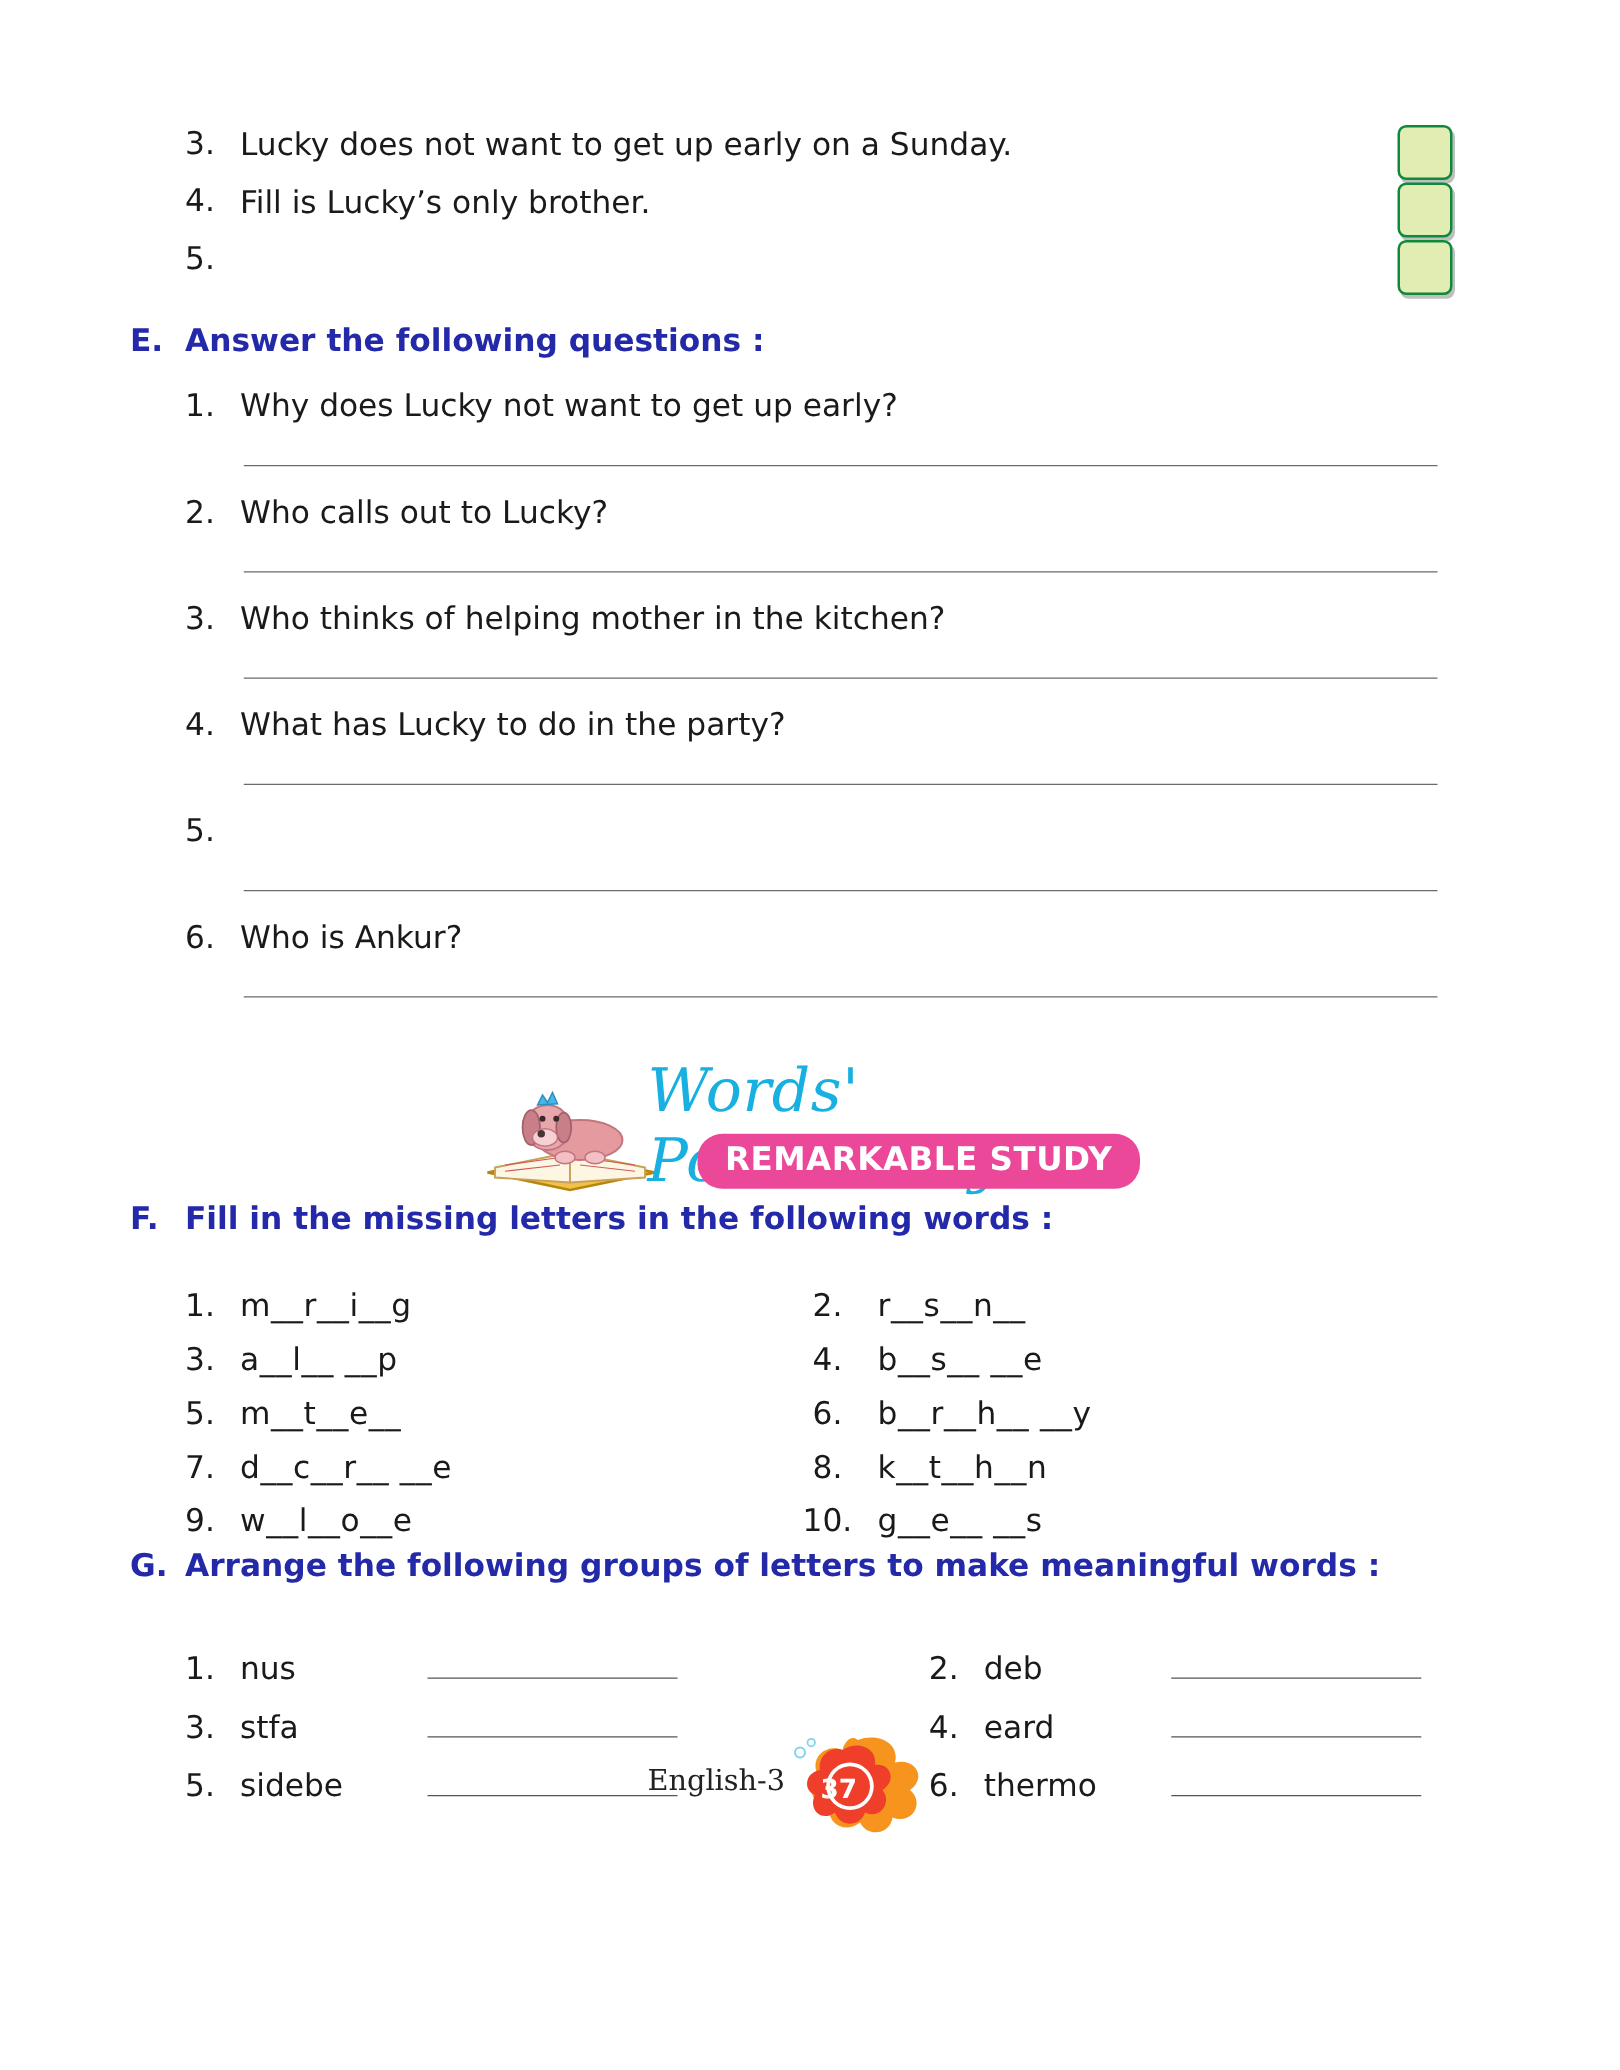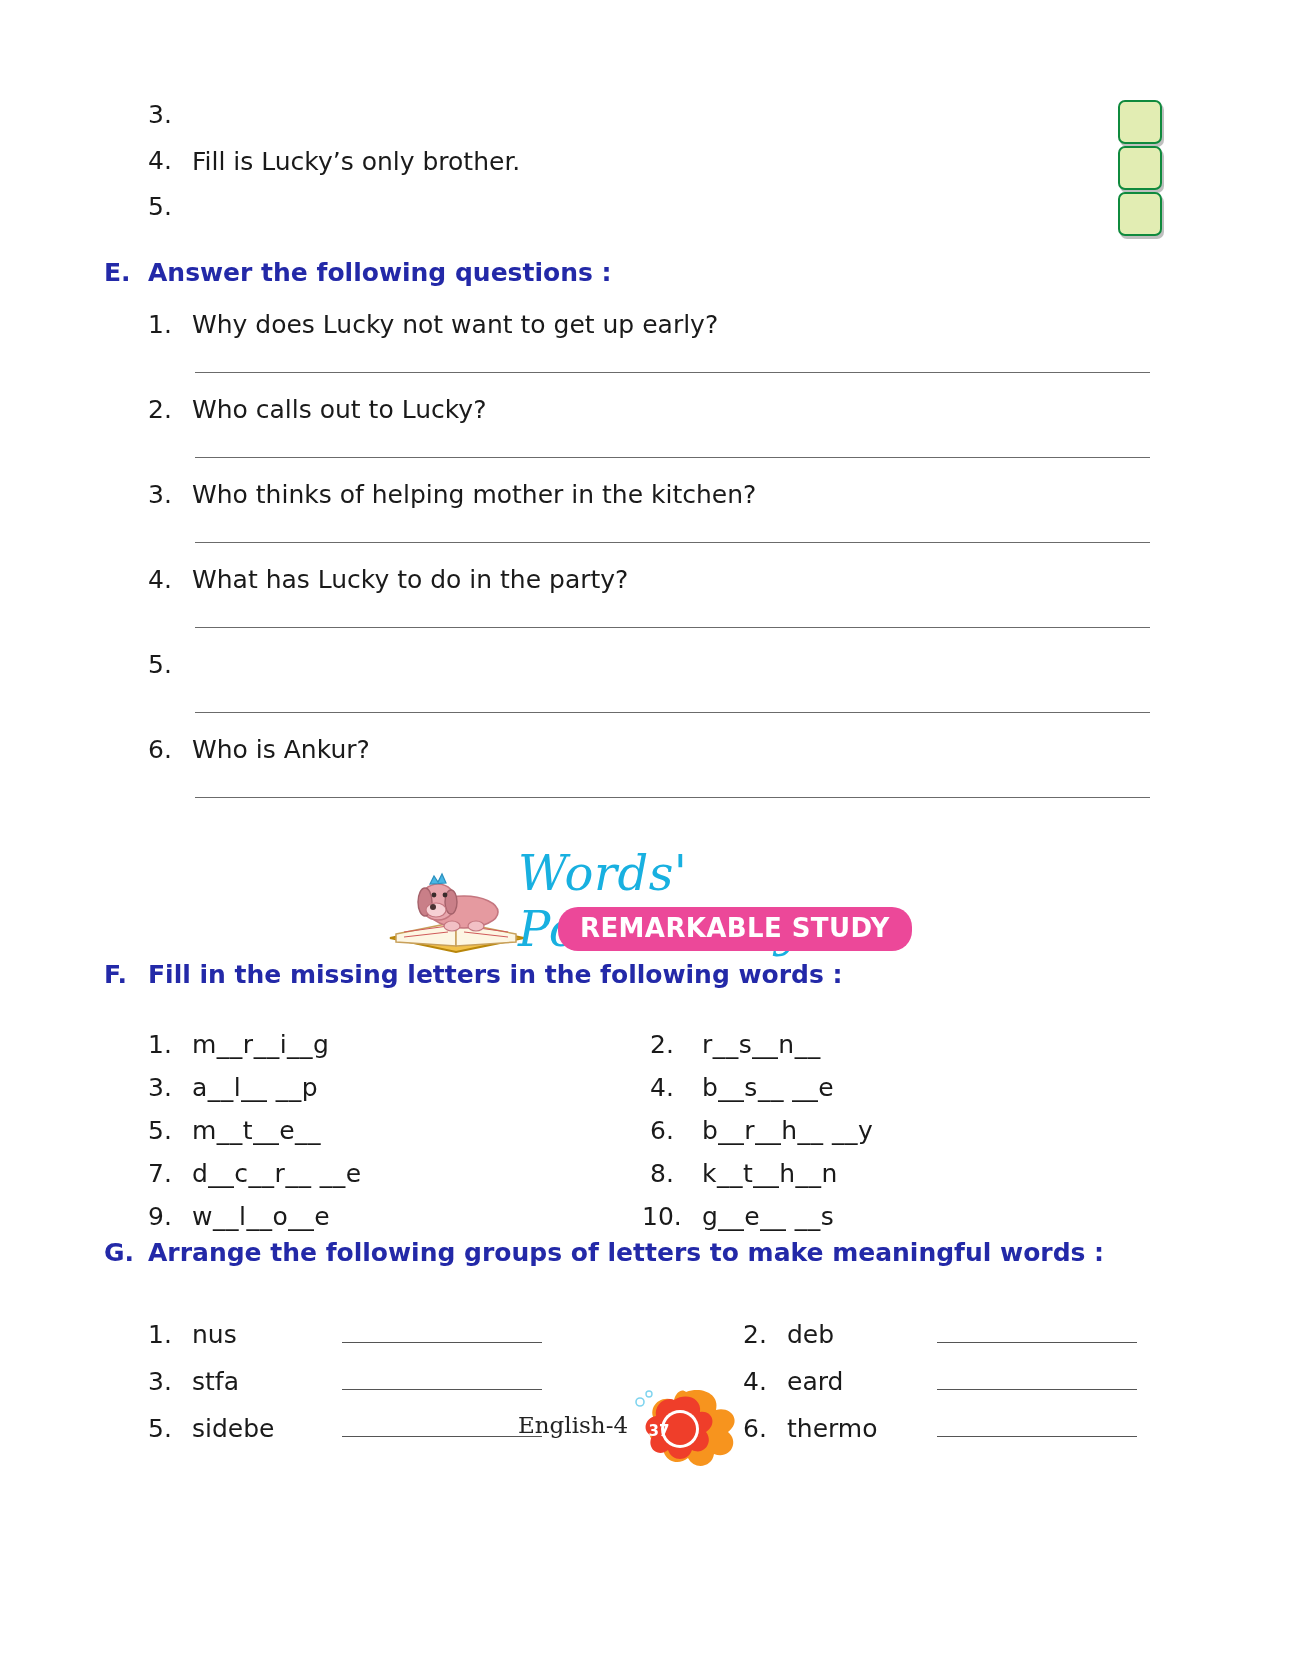--- a/index.html
+++ b/index.html
@@ -236,41 +236,42 @@
   }
   .footer-art {
     position: absolute;
     left: 98px;
     top: 0px;
     width: 130px;
     height: 90px;
   }
   .footer-page {
     position: absolute;
-    left: 118px;
+    left: 130px;
     top: 28px;
     width: 46px;
     height: 38px;
     display: flex;
     align-items: center;
     justify-content: center;
     color: #ffffff;
     font-weight: bold;
-    font-size: 15px;
+    font-size: 21px;
     z-index: 5;
   }
 </style>
 </head>
 <body>
 
 <div class="page">
 
   <div class="tf-list">
     <div class="tf-row">
       <div class="tf-num">3.</div>
+      <div class="tf-text">Lucky does not want to get up early on a Sunday.</div>
       <div class="tf-box"></div>
     </div>
     <div class="tf-row">
       <div class="tf-num">4.</div>
       <div class="tf-text">Fill is Lucky’s only brother.</div>
       <div class="tf-box"></div>
     </div>
     <div class="tf-row">
       <div class="tf-num">5.</div>
       <div class="tf-box"></div>
@@ -461,21 +462,21 @@
       <div class="arr-cell">
         <span class="arr-num">6.</span>
         <span class="arr-word">thermo</span>
         <span class="arr-blank"></span>
       </div>
     </div>
   </div>
 
   <div class="footer">
     <div class="footer-inner">
-      <div class="footer-label">English-4</div>
+      <div class="footer-label">English-3</div>
       <div class="footer-art">
         <svg viewBox="0 0 130 90" width="130" height="90">
           <circle cx="24" cy="18" r="4" fill="none" stroke="#7fd4ef" stroke-width="1.6"></circle>
           <circle cx="33" cy="10" r="3" fill="none" stroke="#7fd4ef" stroke-width="1.4"></circle>
           <path d="M70 8 C86 2 104 10 100 26 C116 22 126 38 112 48 C124 58 114 76 98 70 C96 84 78 86 72 74 C60 84 44 74 48 60 C34 62 28 46 40 38 C30 26 42 10 58 16 C60 8 66 4 70 8 Z" fill="#f7941e"></path>
           <path d="M58 16 C70 8 86 14 84 28 C96 26 102 40 90 48 C98 58 88 72 76 66 C72 78 56 78 52 66 C42 74 30 64 36 52 C26 48 28 34 40 32 C38 22 48 12 58 16 Z" fill="#ef3e2a"></path>
           <circle cx="64" cy="45" r="19" fill="#ffffff"></circle>
           <circle cx="64" cy="45" r="16" fill="#ef3e2a"></circle>
         </svg>
       </div>

